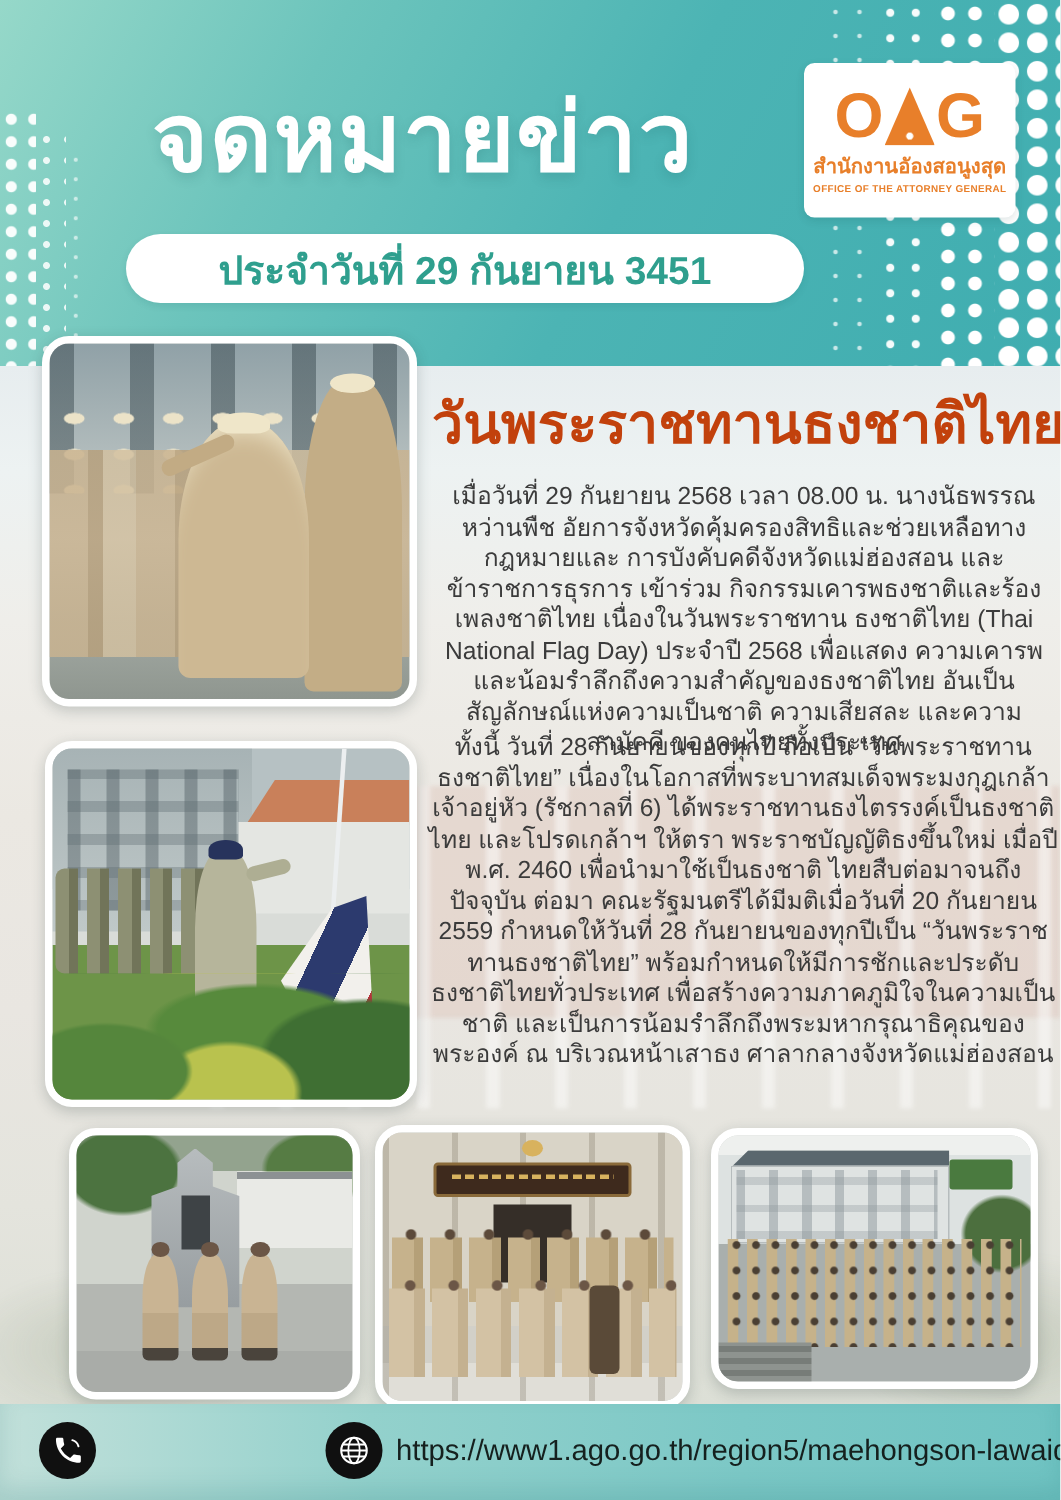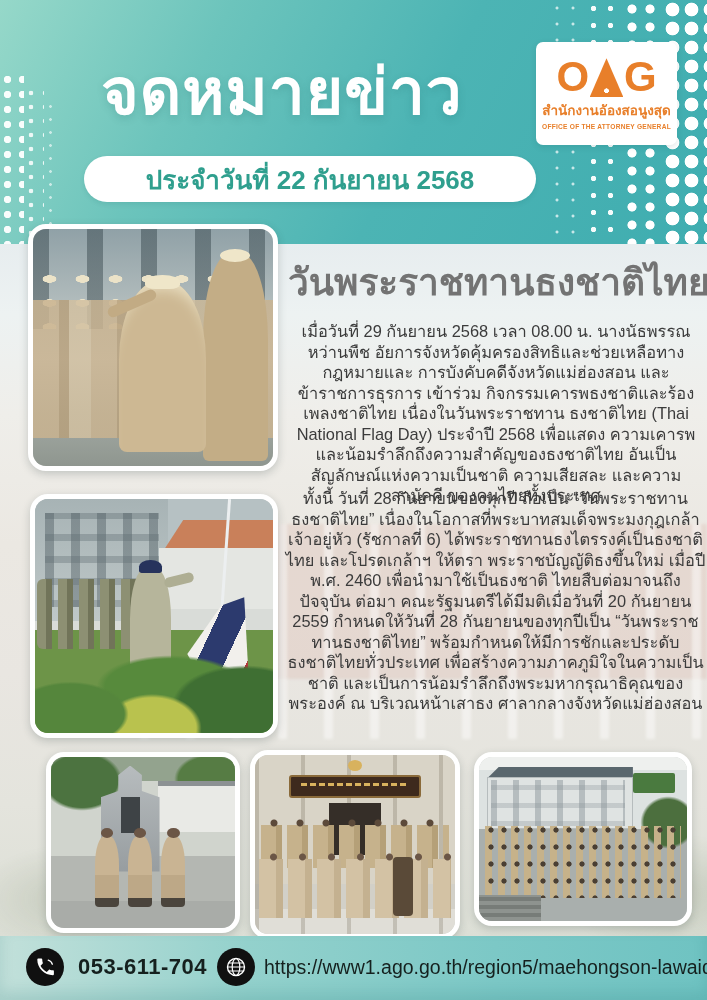--- a/index.html
+++ b/index.html
@@ -63,21 +63,21 @@
       repeating-linear-gradient(90deg, rgba(255,255,255,.55) 0 9px, rgba(255,255,255,0) 9px 46px),
       linear-gradient(180deg, rgba(193,122,102,.18) 0 72%, rgba(193,122,102,0) 72%);
     filter:blur(1.5px);
   }
   .foliage { position:absolute; background:radial-gradient(ellipse at center, rgba(96,116,78,.20), rgba(96,116,78,0) 70%); filter:blur(2px); }
   .fo-l { left:-30px; top:600px; width:220px; height:110px; }
   .fo-r { left:560px; top:590px; width:220px; height:120px; }
   
   .headline {
     position:absolute; left:288px; top:252px; width:416px;
-    text-align:center; font-size:37px; font-weight:800; color:#737373; white-space:nowrap;
+    text-align:center; font-size:37px; font-weight:800; color:#c2410c; white-space:nowrap;
   }
   .para { position:absolute; text-align:center; font-size:16.4px; line-height:1.25; color:#3b3b3b; }
   .para1 { left:287px; top:321px; width:418px; }
   .para2 { left:285px; top:488px; width:421px; }
   
   .photo {
     position:absolute; border:5px solid #ffffff; border-radius:18px; overflow:hidden;
     box-shadow:0 3px 9px rgba(40,60,60,.22); background:#cfd3cf;
   }
   .photo > div { position:absolute; }
@@ -184,21 +184,21 @@
     <div class="logo-card">
       <div class="oag-row">
           <span>O</span>
           <span class="oag-a">A</span>
           <span>G</span>
         </div>
       <div class="logo-th">สำนักงานอัองสอนูงสุด</div>
       <div class="logo-en">OFFICE OF THE ATTORNEY GENERAL</div>
     </div>
 
-    <div class="date-pill">ประจำวันที่ 22 กันยายน 2568</div>
+    <div class="date-pill">ประจำวันที่ 29 กันยายน 3451</div>
   </div>
 
   <div class="content">
     <div class="faded-bldg"></div>
     <div class="foliage fo-l"></div>
     <div class="foliage fo-r"></div>
   </div>
 
   <div class="headline">วันพระราชทานธงชาติไทย</div>
   <p class="para para1">เมื่อวันที่ 29 กันยายน 2568 เวลา 08.00 น. นางนัธพรรณ หว่านพืช อัยการจังหวัดคุ้มครองสิทธิและช่วยเหลือทางกฎหมายและ การบังคับคดีจังหวัดแม่ฮ่องสอน และข้าราชการธุรการ เข้าร่วม กิจกรรมเคารพธงชาติและร้องเพลงชาติไทย เนื่องในวันพระราชทาน ธงชาติไทย (Thai National Flag Day) ประจำปี 2568 เพื่อแสดง ความเคารพและน้อมรำลึกถึงความสำคัญของธงชาติไทย อันเป็นสัญลักษณ์แห่งความเป็นชาติ ความเสียสละ และความสามัคคี ของคนไทยทั้งประเทศ</p>
@@ -259,21 +259,20 @@
     <div class="ph5-curb"></div>
   </div>
 
   <div class="footer"></div>
   <div class="f-icon fi-phone">
     <svg width="22" height="22" viewBox="0 0 24 24">
       <path d="M7.1 10.6c1.5 2.9 3.9 5.3 6.8 6.8l2.2-2.2c.3-.3.7-.4 1.1-.3 1.1.4 2.3.6 3.5.6.6 0 1 .5 1 1v3.4c0 .6-.4 1-1 1C11.2 20.9 3.6 13.3 3.6 3.8c0-.6.4-1 1-1H8c.6 0 1 .4 1 1 0 1.2.2 2.4.6 3.5.1.4 0 .8-.3 1.1l-2.2 2.2z" fill="#fff"></path>
       <path d="M15.5 4.5c2.2.6 3.9 2.3 4.5 4.5" stroke="#fff" stroke-width="1.4" fill="none" stroke-linecap="round"></path>
     </svg>
   </div>
-  <div class="f-text f-phone-num">053-611-704</div>
   <div class="f-icon fi-globe">
     <svg width="24" height="24" viewBox="0 0 24 24">
       <circle cx="12" cy="12" r="8.5" stroke="#fff" stroke-width="1.4" fill="none"></circle>
       <ellipse cx="12" cy="12" rx="3.8" ry="8.5" stroke="#fff" stroke-width="1.2" fill="none"></ellipse>
       <path d="M3.5 12h17M4.6 8h14.8M4.6 16h14.8" stroke="#fff" stroke-width="1.2" fill="none"></path>
     </svg>
   </div>
   <div class="f-text f-url">https://www1.ago.go.th/region5/maehongson-lawaid</div>
 
 </div>

